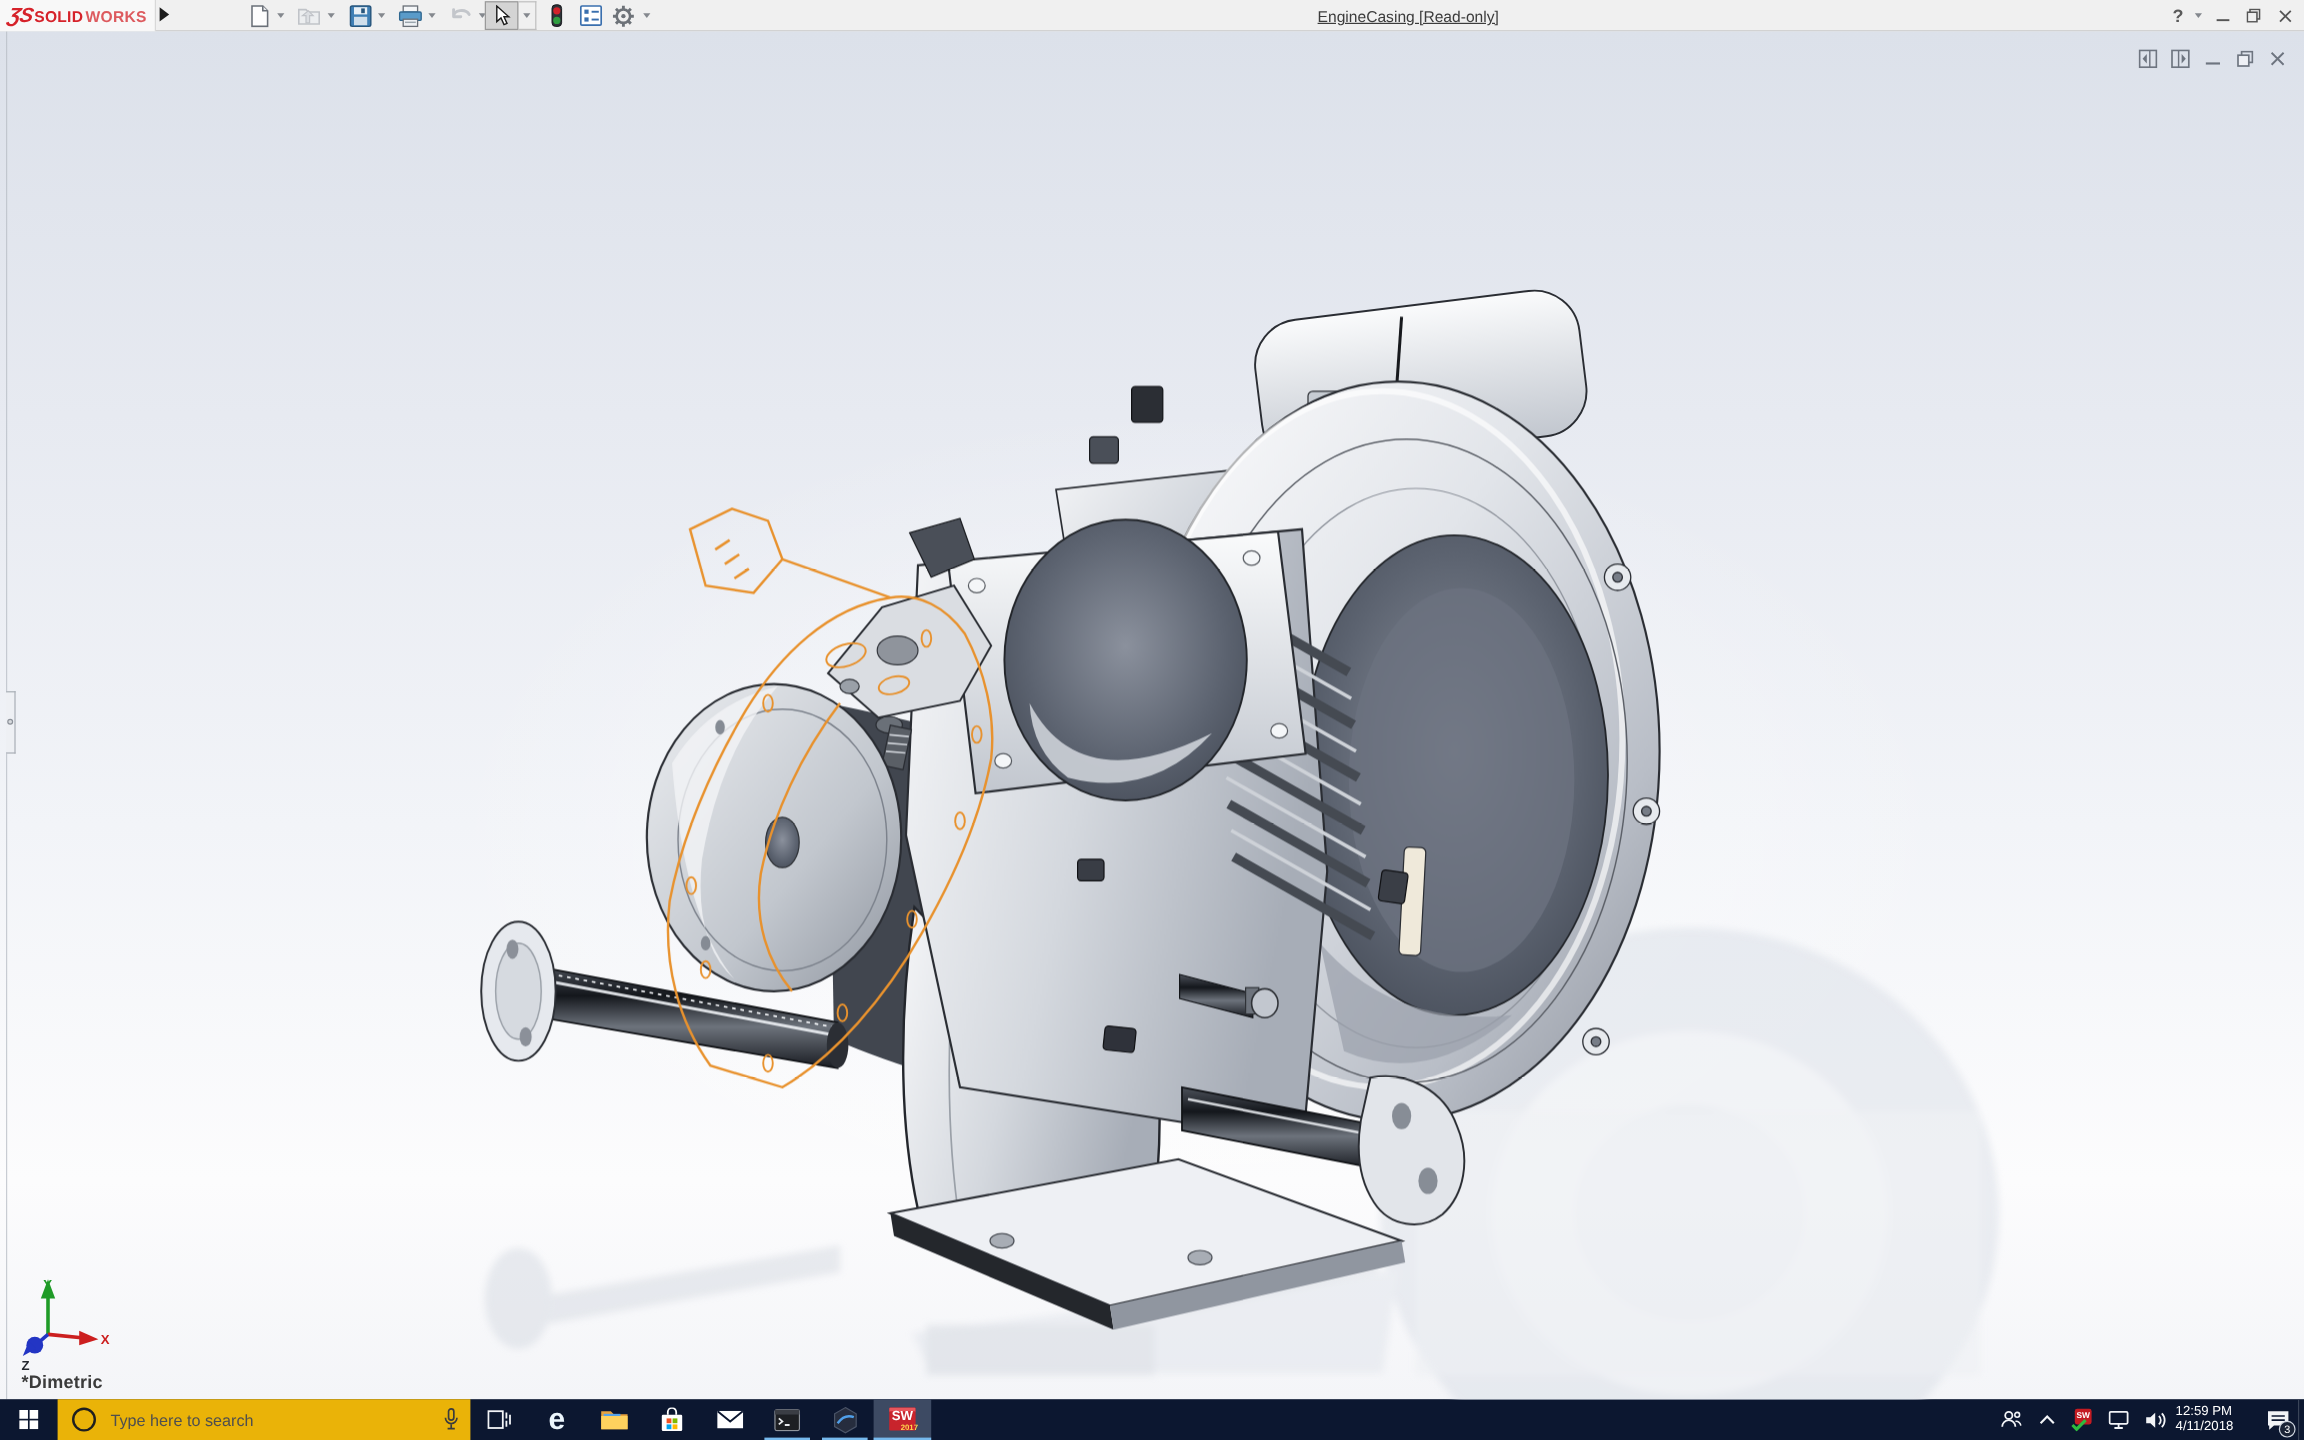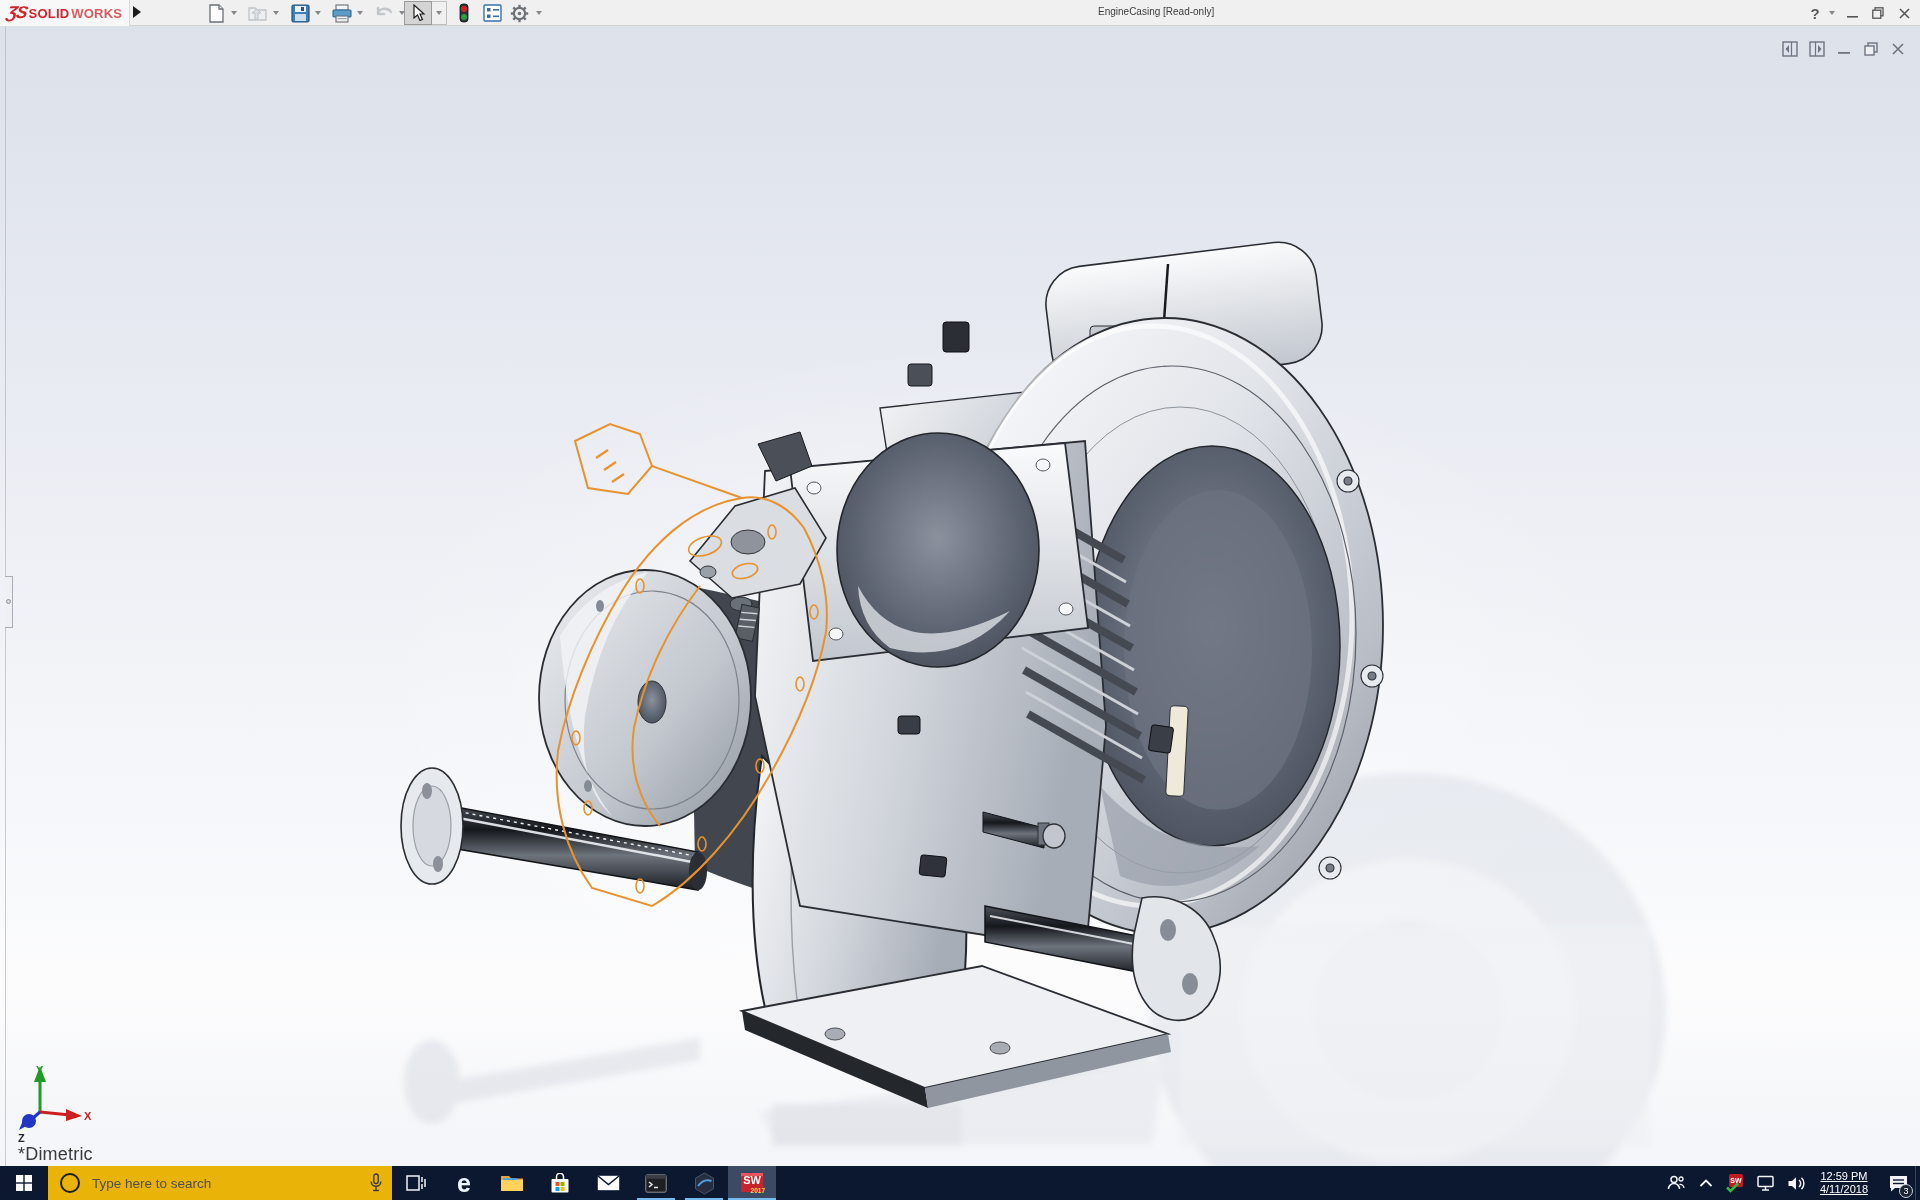--- a/index.html
+++ b/index.html
@@ -23,41 +23,41 @@
     align-items:center; justify-content:center; }
   .caret { width:0; height:0; border-left:3.5px solid transparent;
     border-right:3.5px solid transparent; border-top:4px solid #84888e;
     position:absolute; top:11px; }
   .sel-box { position:absolute; left:404px; top:1px; width:28px; height:24px;
     background:#d4d4d4; border:1px solid #9a9a9a; display:flex; align-items:center;
     justify-content:center; }
   .sel-caret-box { position:absolute; left:432px; top:1px; width:15px; height:24px;
     border:1px solid #bFBFBF; border-left:none; display:flex; align-items:center;
     justify-content:center; }
-  .win-title { position:absolute; left:1098px; top:6px; font-size:10px; color:#3c3c3c; }
+  .win-title { position:absolute; left:1098px; top:6px; font-size:13px; color:#3c3c3c;text-decoration:underline; }
   .wc { position:absolute; top:0; height:26px; display:flex; align-items:center;
     justify-content:center; color:#5a5a5a; }
 
   
   .viewport { position:absolute; left:0; top:26px; width:1920px; height:1140px;
     background:
       radial-gradient(ellipse 900px 520px at 52% 60%, rgba(255,255,255,.55), rgba(255,255,255,0) 72%),
       linear-gradient(180deg,#dce1ea 0%, #e7eaf1 28%, #f2f4f8 58%, #fcfcfd 84%, #f4f5f8 100%);
   }
   .edge-line { position:absolute; left:5px; top:0; width:1px; height:1140px;
     background:#b7bcc4; opacity:.75; }
   .panel-tab { position:absolute; left:5px; top:550px; width:8px; height:52px;
     background:#eef0f4; border:1px solid #a9aeb6; border-left:none; }
   .panel-tab .dot { position:absolute; left:1px; top:22px; width:5px; height:5px;
     border-radius:50%; border:1px solid #8d929a; background:#d7dade; }
   .doc-controls { position:absolute; right:14px; top:14px; display:flex; gap:10px;
     align-items:center; }
   .doc-ic { width:17px; height:17px; display:flex; align-items:center; justify-content:center; }
-  .view-label { position:absolute; left:18px; top:1118px; font-size:18px;
-    font-weight:400; color:#3b3b3b; letter-spacing:.2px; }
+  .view-label { position:absolute; left:18px; top:1118px; font-size:15px;
+    font-weight:700; color:#3b3b3b; letter-spacing:.2px; }
   .triad { position:absolute; left:14px; top:1036px; }
 
   
   .taskbar { position:absolute; left:0; top:1166px; width:1920px; height:34px;
     background:#0c1730; z-index:60; display:flex; align-items:center; }
   .start { width:48px; height:34px; display:flex; align-items:center;
     justify-content:center; }
   .search { width:344px; height:34px; background:#eab308; display:flex;
     align-items:center; position:relative; }
   .cortana { width:20px; height:20px; border:2.5px solid #1f1f1f; border-radius:50%;
@@ -77,22 +77,22 @@
   .sw-cube { position:relative; width:26px; height:26px; }
   .sw-cube .face { position:absolute; left:2px; top:3px; width:22px; height:19px;
     background:#c8242c; border-radius:1px; box-shadow:inset 0 3px 0 #e8565c; }
   .sw-cube .sw-t { position:absolute; left:0; top:4px; width:26px; text-align:center;
     color:#fff; font-weight:700; font-size:11px; }
   .sw-cube .yr-t { position:absolute; right:0px; top:17px; color:#ffd84d;
     font-weight:700; font-size:6.5px; }
   .tray { margin-left:auto; display:flex; align-items:center; height:34px; }
   .tray-ic { width:30px; height:34px; display:flex; align-items:center;
     justify-content:center; }
-  .clock { width:62px; text-align:center; color:#fff; font-size:11px;
-    line-height:13px; margin:0 6px 0 2px;text-decoration:underline; }
+  .clock { width:62px; text-align:left; color:#fff; font-size:11px;
+    line-height:13px; margin:0 6px 0 2px; }
   .action { position:relative; width:34px; height:34px; display:flex;
     align-items:center; justify-content:center; }
   .badge { position:absolute; right:2px; bottom:2px; width:14px; height:14px;
     border-radius:50%; background:#1a2336; border:1px solid #cdd3dd; color:#fff;
     font-size:9px; display:flex; align-items:center; justify-content:center; }
   .show-desk { width:5px; height:34px; border-left:1px solid #3a4458; }
   .sw-tray { position:relative; width:18px; height:18px; }
   .sw-tray .sq { position:absolute; left:2px; top:0; width:14px; height:13px;
     background:#c41b22; border-radius:2px; color:#fff; font-size:7px; font-weight:700;
     text-align:center; line-height:13px; }

